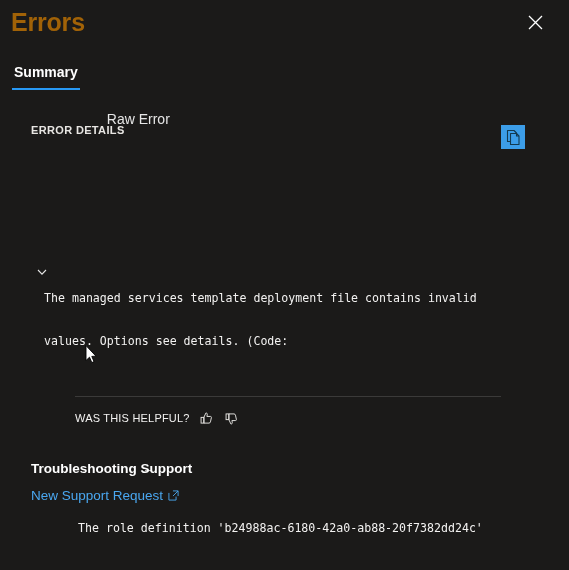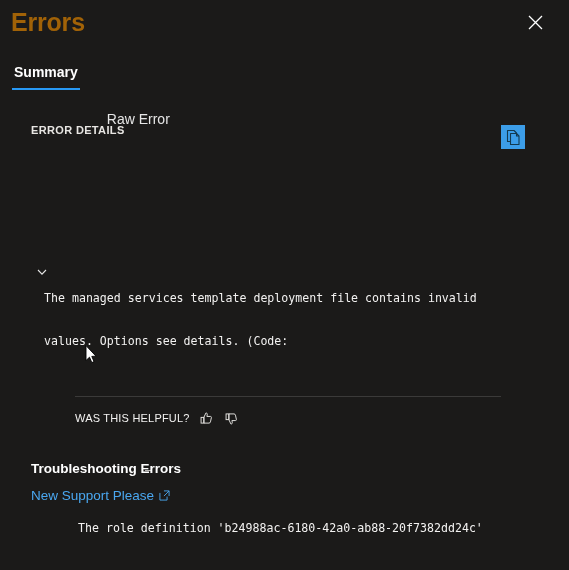--- a/index.html
+++ b/index.html
@@ -301,23 +301,23 @@
       </svg>
     </span>
     <span class="thumb">
       <svg width="15" height="15" viewBox="0 0 16 16" aria-hidden="true">
         <path d="M5.2 9.2 L7.3 13.8 C8.5 14.0 9.1 13.2 8.8 12.0 L8.4 10.2 H12.2 C13.0 10.2 13.4 9.6 13.2 8.9 L12.2 4.4 C12.0 3.6 11.5 3.1 10.7 3.1 H5.2 Z" fill="none" stroke="#e8e6e3" stroke-width="1" stroke-linejoin="round"></path>
         <rect x="2.2" y="3.1" width="3" height="6.1" fill="none" stroke="#e8e6e3" stroke-width="1"></rect>
       </svg>
     </span>
   </div>
 
-  <div class="ts-heading">Troubleshooting Errors</div>
+  <div class="ts-heading">Troubleshooting Support</div>
   <a class="ts-link">
-    <span>New Support Please</span>
+    <span>New Support Request</span>
     <span class="ext">
       <svg width="11" height="11" viewBox="0 0 12 12" aria-hidden="true">
         <path d="M1 3.2 V11 H8.8 V7.2" fill="none" stroke="#4aa7f0" stroke-width="1"></path>
         <path d="M5.4 1 H11 V6.6" fill="none" stroke="#4aa7f0" stroke-width="1"></path>
         <path d="M11 1 L5.4 6.6" fill="none" stroke="#4aa7f0" stroke-width="1"></path>
       </svg>
     </span>
   </a>
 
   <svg class="cursor" viewBox="0 0 12 19" aria-hidden="true">

